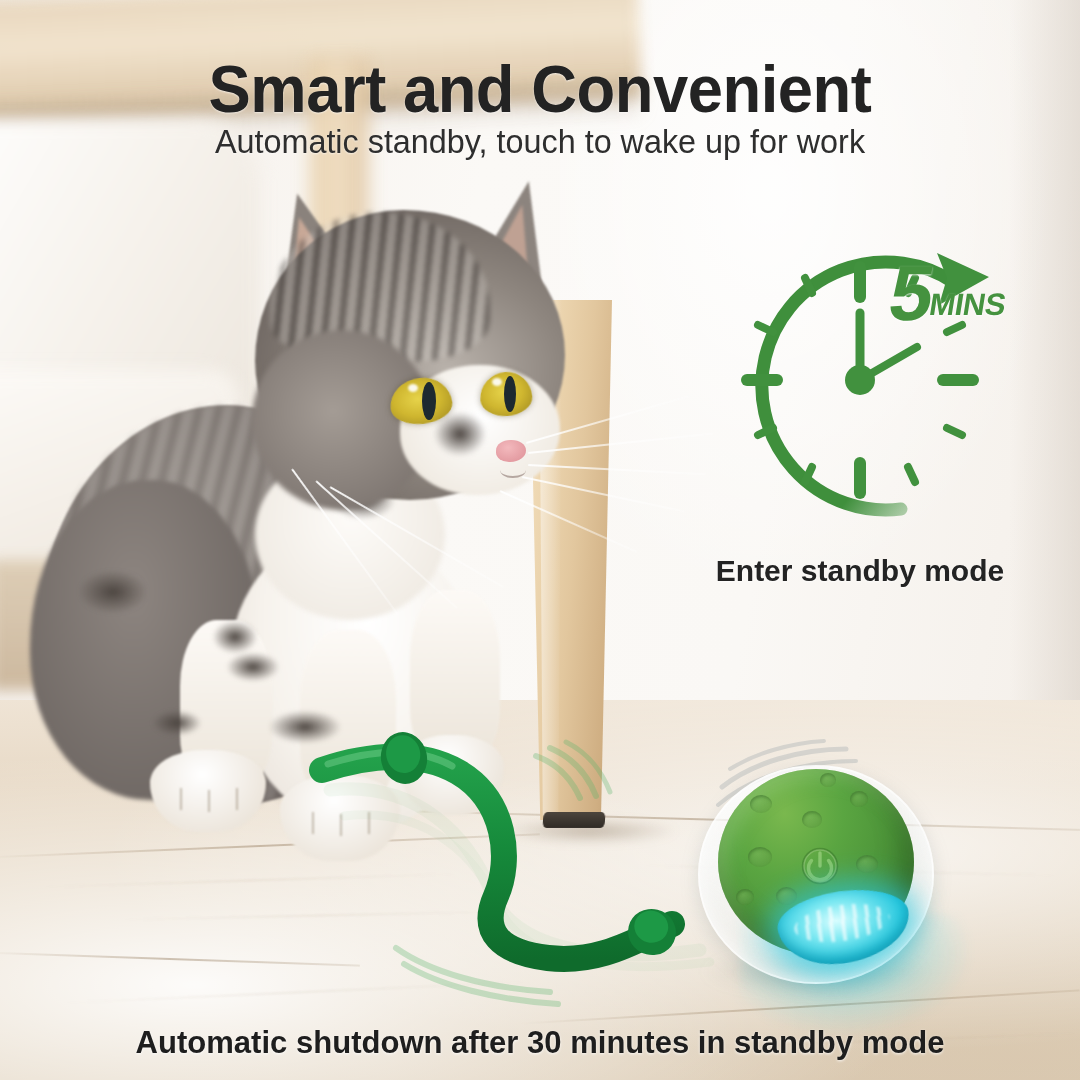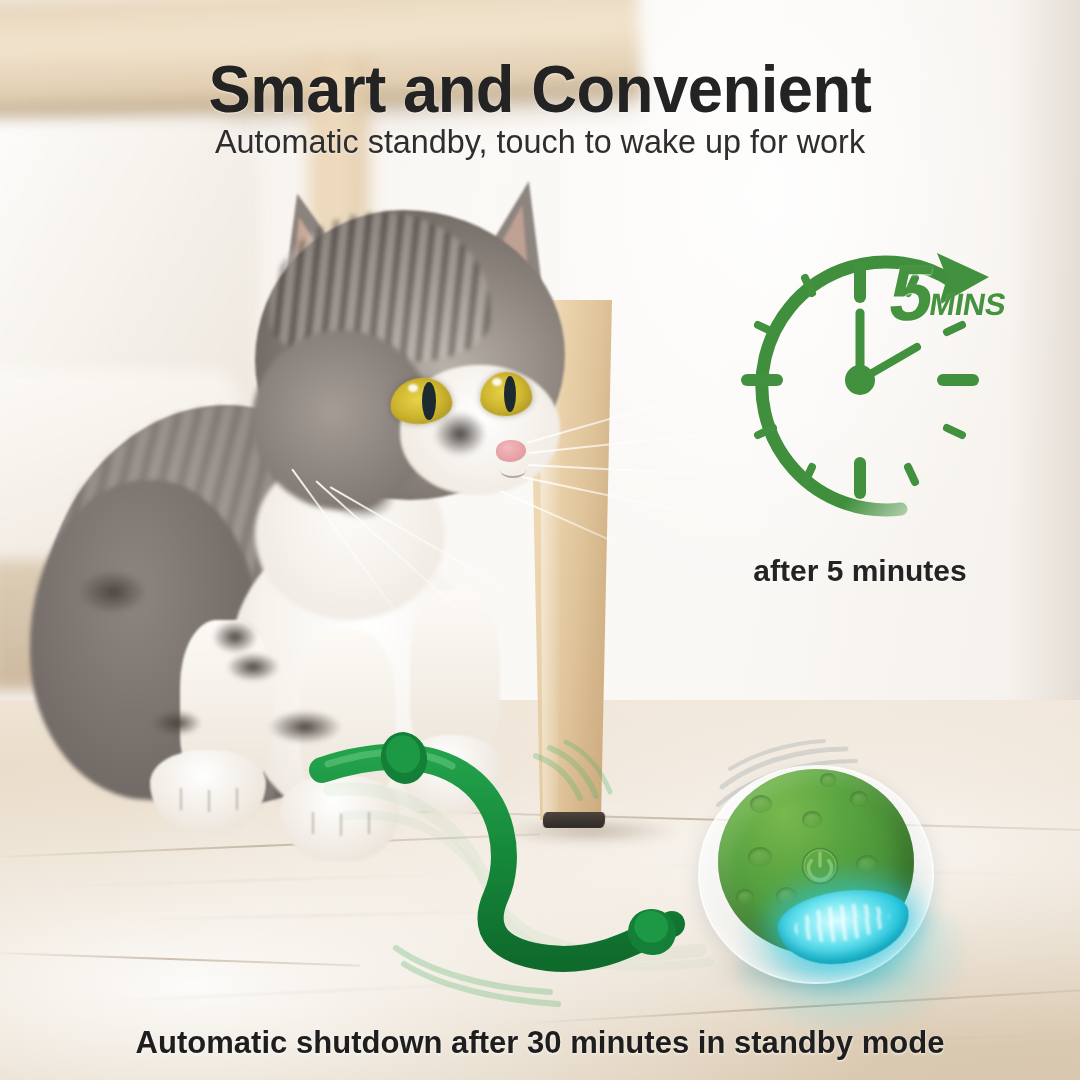--- a/index.html
+++ b/index.html
@@ -602,18 +602,18 @@
 
   <div class="mins-wrap">
     <span class="mins-5">5</span>
     <span class="mins-txt">MINS</span>
   </div>
 
   <div class="headline">Smart and Convenient</div>
   <div class="subhead">Automatic standby, touch to wake up for work</div>
 
   <div class="clock-caption">
-    <div>after 5 minutes</div>
+    <div>Enter standby mode</div>
   </div>
 
   <div class="bottom-caption">Automatic shutdown after 30 minutes in standby mode</div>
 
 </div>
 
 </body></html>

